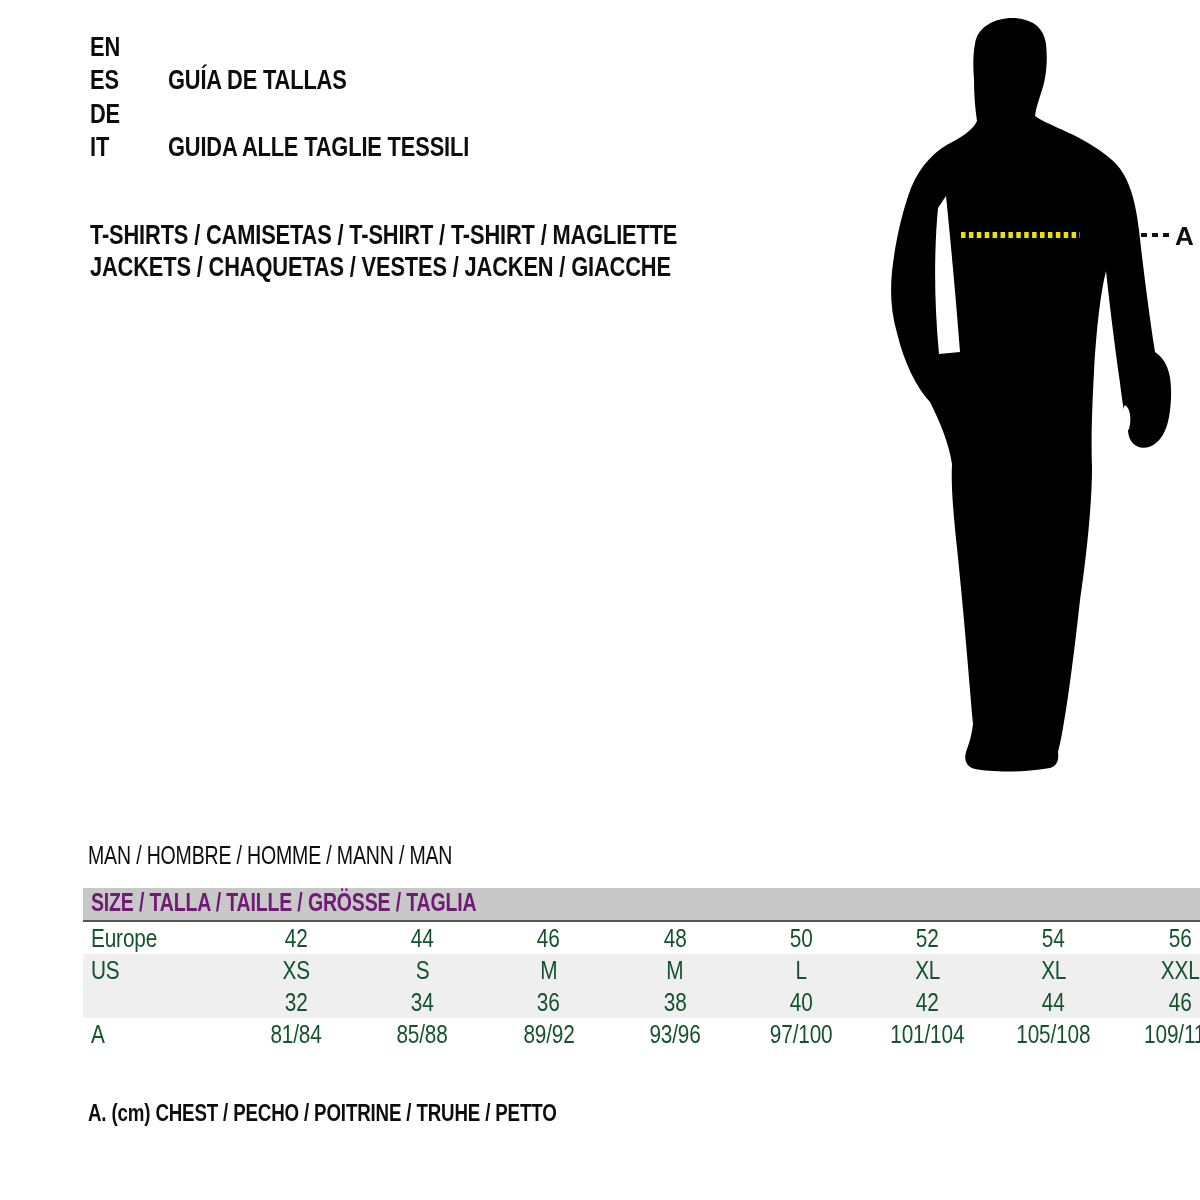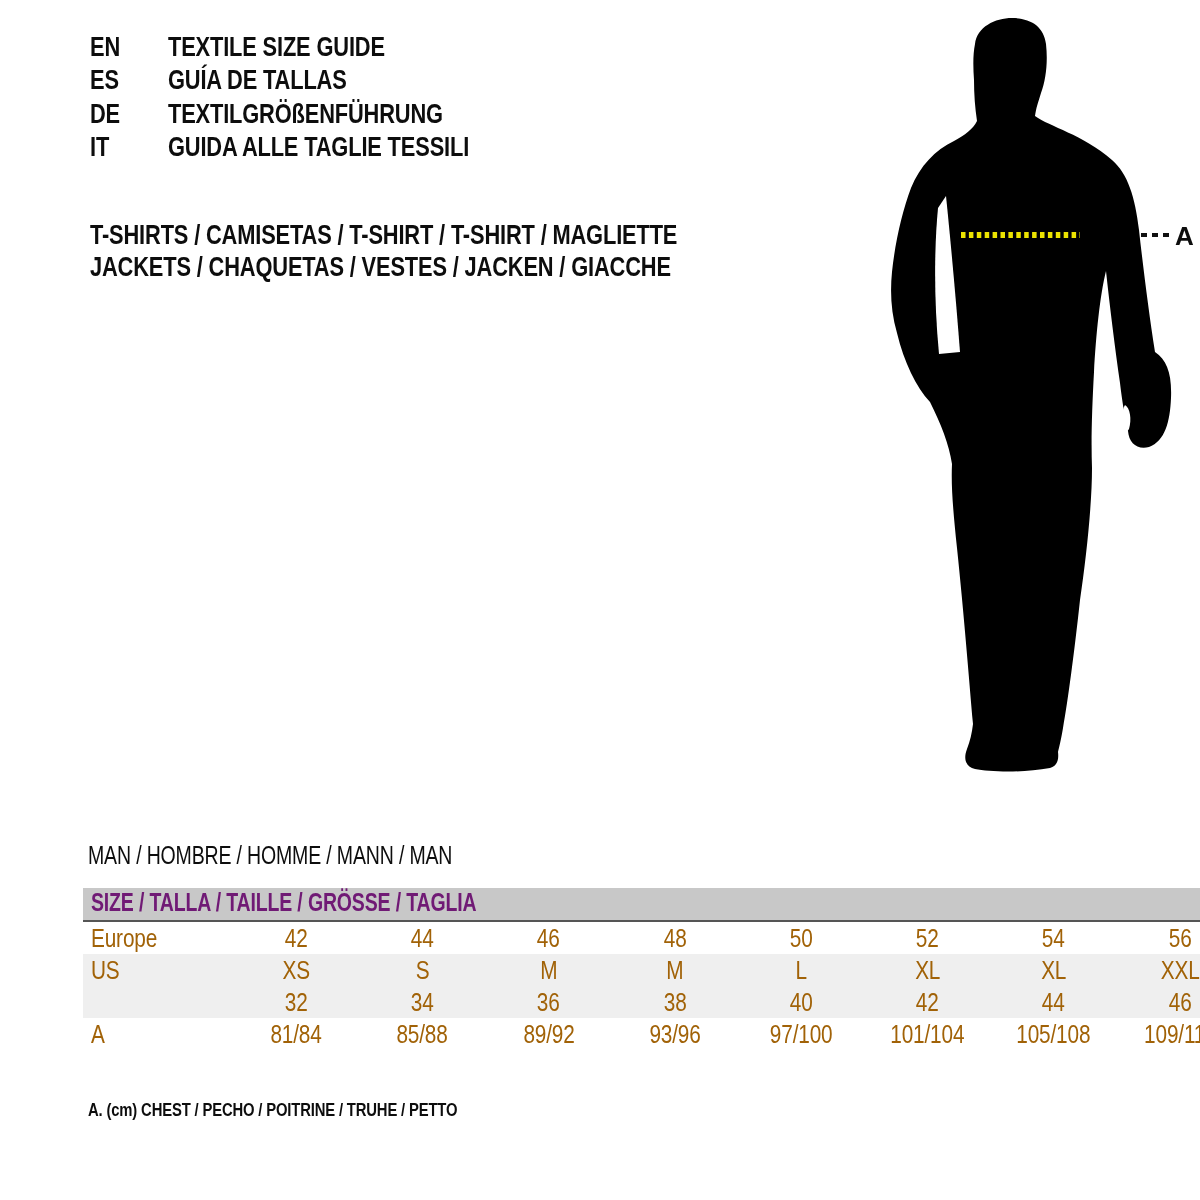--- a/index.html
+++ b/index.html
@@ -42,46 +42,44 @@
   
   .size-table { position: absolute; left: 35px; top: 888px; width: 1160px; }
   .table-header {
     height: 34px; background: #c8c8c8;
     border-bottom: 2px solid #555555;
     display: flex; 
     padding-left: 8px;
     font-size: 25px; font-weight: bold; color: #701a75;
   }
   table.grid { width: 100%; border-collapse: collapse; table-layout: fixed; }
-  table.grid td { height: 32px; text-align: center; vertical-align: middle; font-size: 26px; font-weight: 400; color: #a16207; }
+  table.grid td { height: 32px; text-align: center; vertical-align: middle; font-size: 26px; font-weight: 400; color: #14532d; }
   table.grid td.lbl { text-align: left; padding-left: 8px; }
   table.grid td .cond { transform: scaleX(0.8); }
   tr.shaded td { background: #efefef; }
   col.col-label { width: 150px; }
 
   
-  .footnote { position: absolute; left: 40px; top: 1099px; font-size: 19px; font-weight: bold; }
+  .footnote { position: absolute; left: 40px; top: 1099px; font-size: 24px; font-weight: bold; }
 </style>
 </head>
 <body>
 
 <div class="canvas">
 
   <section class="lang-list">
     <div class="lang-row">
       <span class="lang-code"><span class="cond">EN</span></span>
-      <span><span class="cond">TEXTILE SIZE GUIDE</span></span>
     </div>
     <div class="lang-row">
       <span class="lang-code"><span class="cond">ES</span></span>
       <span><span class="cond">GUÍA DE TALLAS</span></span>
     </div>
     <div class="lang-row">
       <span class="lang-code"><span class="cond">DE</span></span>
-      <span><span class="cond">TEXTILGRÖßENFÜHRUNG</span></span>
     </div>
     <div class="lang-row">
       <span class="lang-code"><span class="cond">IT</span></span>
       <span><span class="cond">GUIDA ALLE TAGLIE TESSILI</span></span>
     </div>
   </section>
 
   <section class="categories">
     <div class="cat-line">
         <span class="cond">T-SHIRTS / CAMISETAS / T-SHIRT / T-SHIRT / MAGLIETTE</span>

